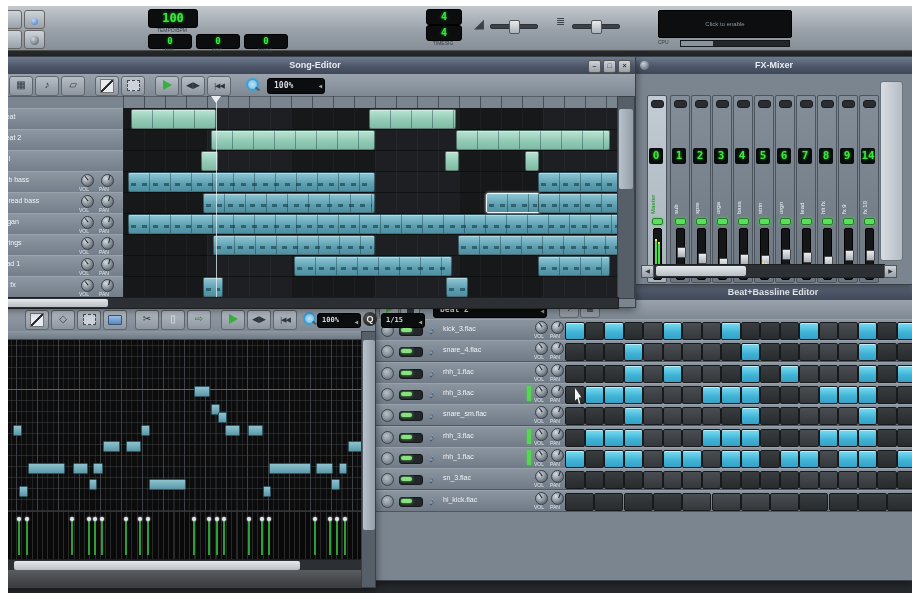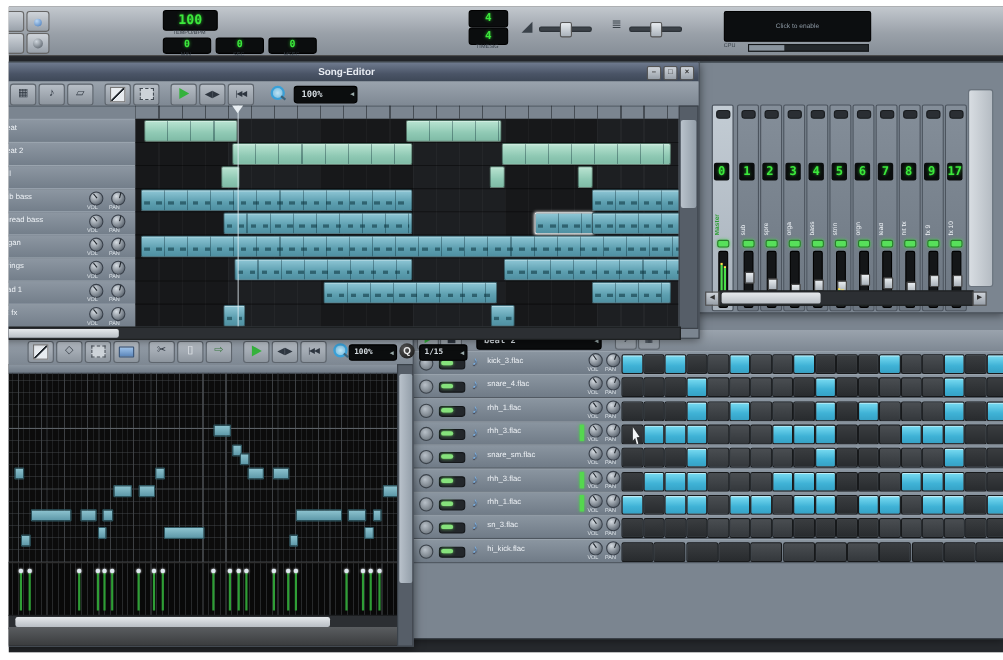--- a/index.html
+++ b/index.html
@@ -321,20 +321,24 @@
       <div class="scroll-v" style="left:622px;top:0px;width:16px;height:201px;">
             <b style="top:12px;height:80px;"></b>
           </div>
       <div class="scroll-h" style="left:0px;top:201px;width:622px;height:10px;">
             <b style="left:2px;width:110px;"></b>
           </div>
     </div>
   </div>
 
   <div class="win" id="fx-mixer" style="left:626px;top:50px;width:278px;height:227px;z-index:2;">
+    <div class="titlebar">
+      <span style="position:absolute;left:5px;top:4px;width:9px;height:9px;background:radial-gradient(circle at 35% 30%,#cfd6dd,#4a525b);border-radius:50%;"></span>
+      <span>FX-Mixer</span>
+    </div>
     <div id="fx-channels" style="position:absolute;left:0;top:16px;right:0;bottom:0;">
           <div class="fxch master" style="left: 12px;">
             <div class="mute"></div>
             <div class="num">0</div>
             <div class="vlabel" style="color: rgb(47, 158, 54); font-weight: bold;">Master</div>
             <div class="led"></div>
             <div class="ftrack">
               <div class="vu" style="left: 1px; height: 39px;"></div>
               <div class="vu" style="left: 4px; height: 36px;"></div>
             </div>
@@ -423,37 +427,40 @@
             <div class="mute"></div>
             <div class="num">9</div>
             <div class="vlabel">fx 9</div>
             <div class="led"></div>
             <div class="ftrack">
               <div class="fhandle" style="top: 21px;"></div>
             </div>
           </div>
           <div class="fxch" style="left: 224px;">
             <div class="mute"></div>
-            <div class="num">17</div>
+            <div class="num">14</div>
             <div class="vlabel">fx 10</div>
             <div class="led"></div>
             <div class="ftrack">
               <div class="fhandle" style="top: 21px;"></div>
             </div>
           </div>
         </div>
     <div style="position:absolute;left:245px;top:24px;width:21px;height:178px;background:linear-gradient(90deg,#d8dde2,#b5bcc3);border:1px solid #6a737d;border-radius:3px;"></div>
     <div class="scroll-h" style="left:18px;top:207px;width:230px;height:12px;">
           <b style="left:2px;width:90px;"></b>
         </div>
     <div style="position:absolute;left:6px;top:208px;width:11px;height:11px;background:linear-gradient(#cfd4da,#98a0a9);border:1px solid #555;font-size:6px;text-align:center;line-height:11px;color:#333;">◀</div>
     <div style="position:absolute;left:249px;top:208px;width:11px;height:11px;background:linear-gradient(#cfd4da,#98a0a9);border:1px solid #555;font-size:6px;text-align:center;line-height:11px;color:#333;">▶</div>
   </div>
 
   <div class="win" id="bb-editor" style="left:364px;top:277px;width:540px;height:296px;z-index:1;">
+    <div class="titlebar">
+          <span style="position:absolute;left:270px;width:260px;text-align:center;">Beat+Bassline Editor</span>
+        </div>
     <div class="toolbar" style="top:16px;height:19px;">
       <div class="tbtn" style="left:6px;top:1px;width:18px;height:15px;"><span class="icon-play" style="margin-top:2px;border-top-width:4px;border-bottom-width:4px;border-left-width:7px;"></span></div>
       <div class="tbtn" style="left:27px;top:1px;width:18px;height:15px;"><span style="display:inline-block;width:7px;height:7px;background:#2e3640;margin-top:3px;"></span></div>
       <div class="lcd" style="left:60px;top:1px;width:112px;height:15px;font-size:8px;line-height:15px;text-indent:6px;"><span>beat 2</span><span class="arr">◀</span></div>
       <div class="tbtn" style="left:186px;top:1px;width:18px;height:15px;font-size:8px;line-height:14px;">♪</div>
       <div class="tbtn" style="left:207px;top:1px;width:18px;height:15px;font-size:8px;line-height:14px;">▦</div>
     </div>
     <div id="bb-rows" style="position:absolute;left:0;top:35px;right:0;bottom:0;">
           <div class="bbrow" style="top: 0px;">
             <div class="gear"></div>

